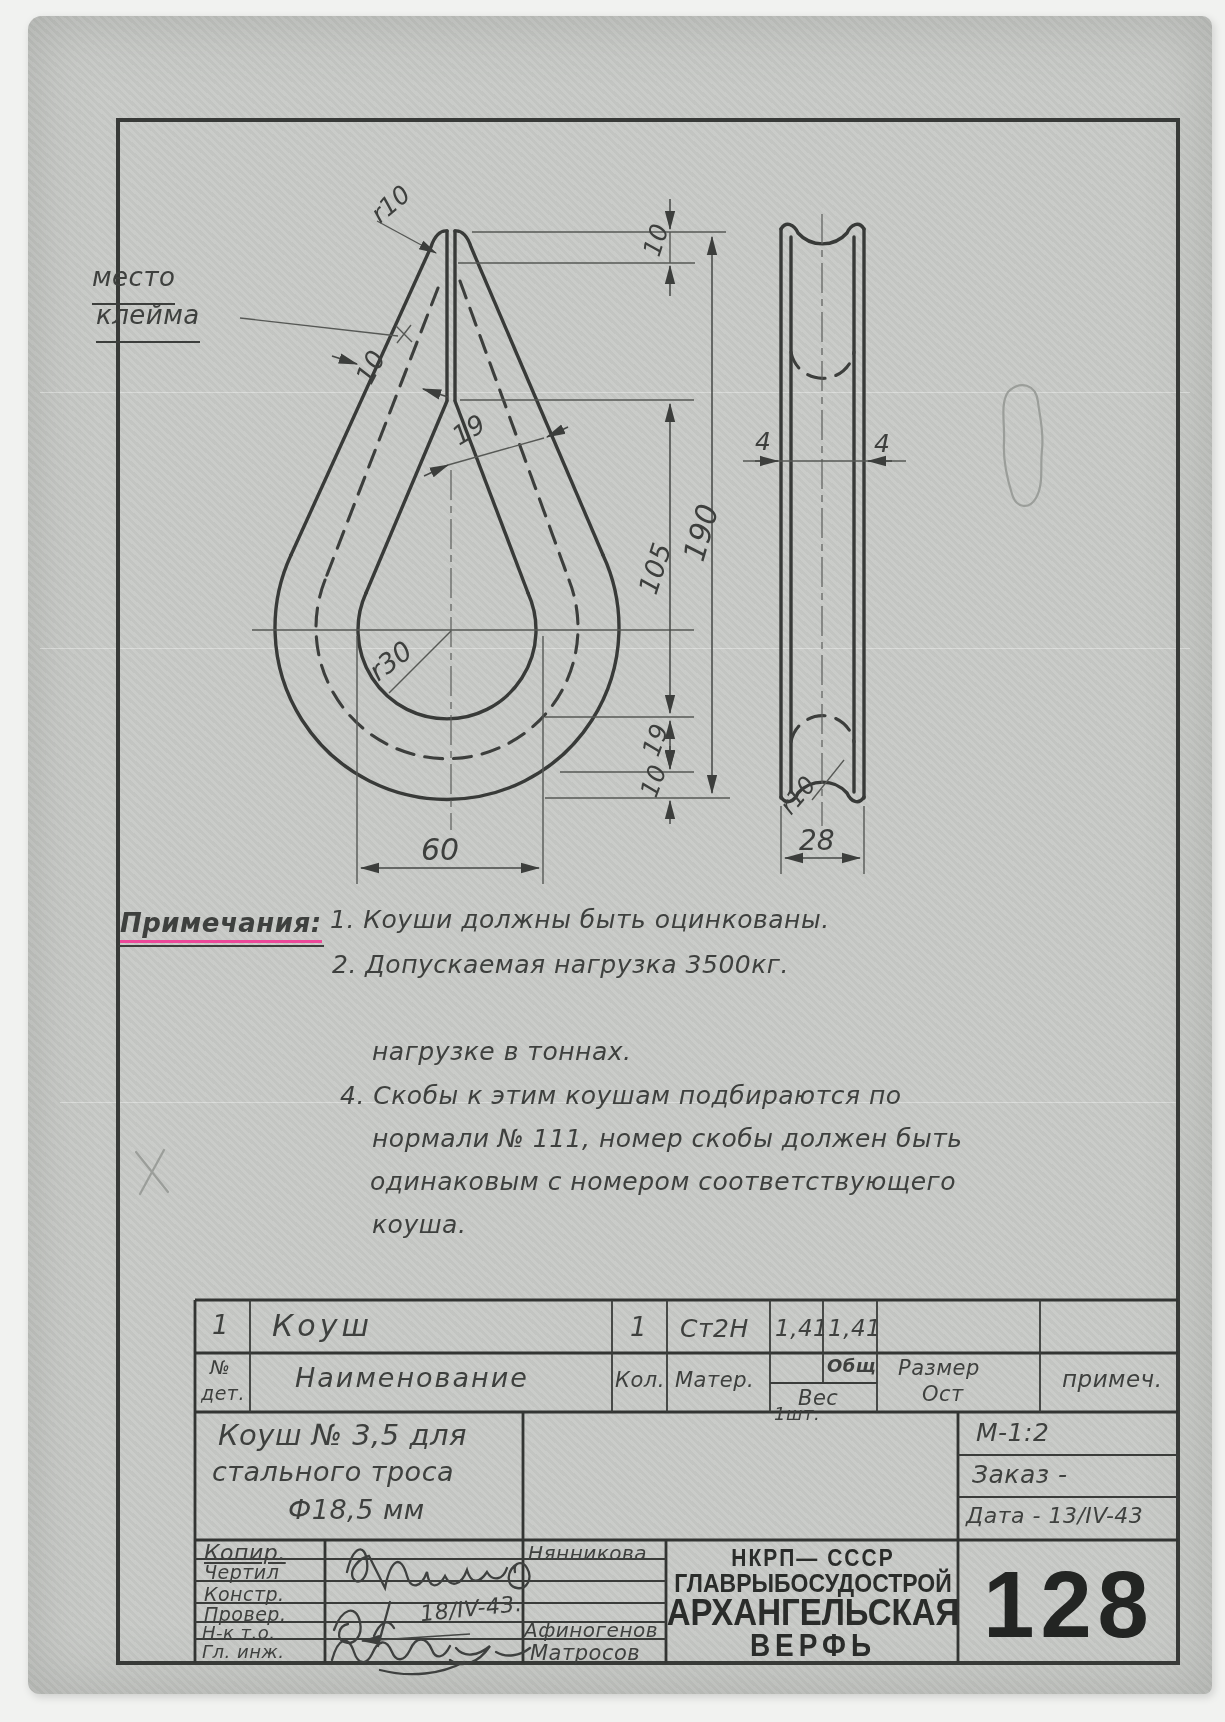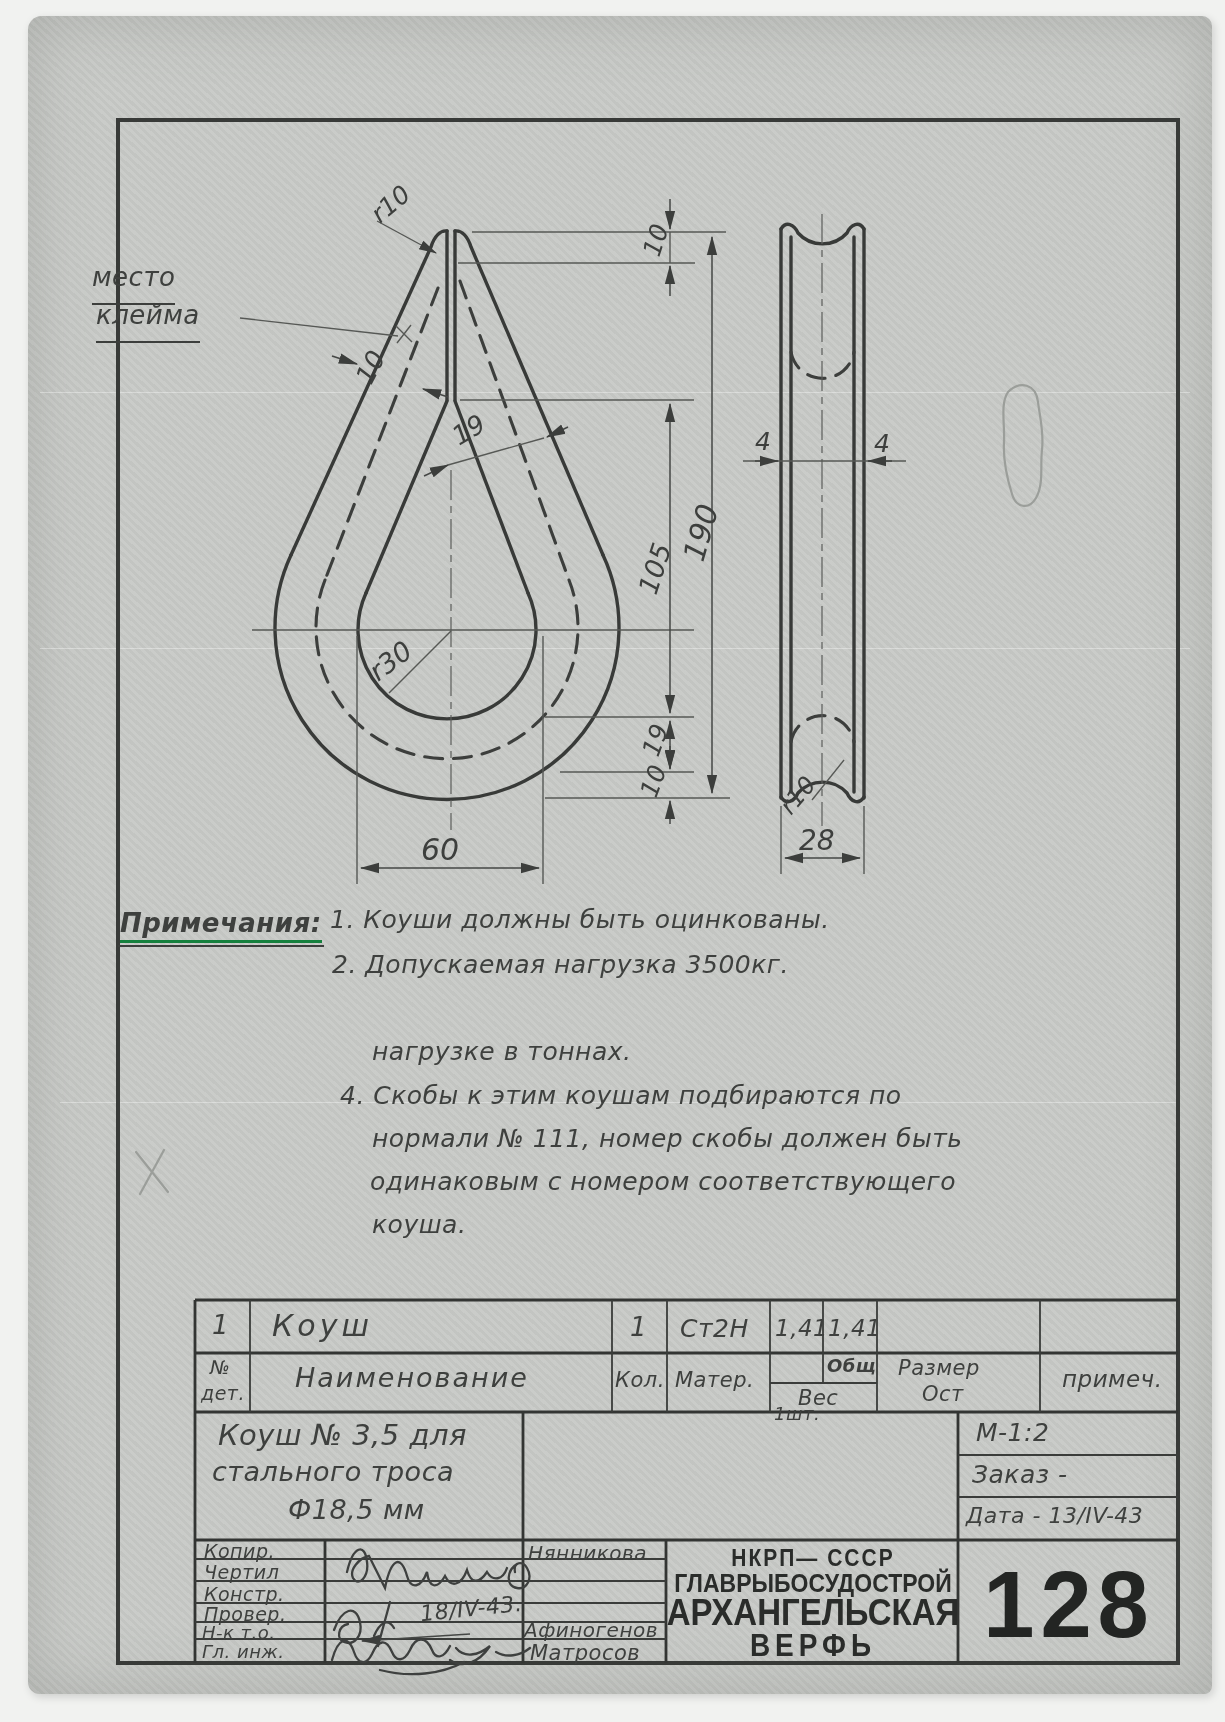--- a/index.html
+++ b/index.html
@@ -6,21 +6,21 @@
   .stage{position:relative;width:1225px;height:1722px;background:#f1f2f0;overflow:hidden;
          font-family:"DejaVu Sans",sans-serif;}
   .paper{position:absolute;left:28px;top:16px;width:1184px;height:1678px;
          background:#c7c9c6;border-radius:14px 10px 8px 12px;
          box-shadow:inset 0 0 60px rgba(120,122,118,.35), 2px 3px 8px rgba(0,0,0,.15);}
   .paper::after{content:"";position:absolute;inset:0;border-radius:inherit;
          background:repeating-linear-gradient(43deg,rgba(255,255,255,.05) 0 3px,rgba(90,92,88,.04) 3px 6px);}
   svg.art{position:absolute;left:0;top:0;z-index:3;}
   .txt{position:absolute;z-index:4;color:#3e403e;}
   .hand{font-style:italic;letter-spacing:.5px;}
-  .dbl-u{border-bottom:3px solid #15803d;position:relative;padding-bottom:2px;}
+  .dbl-u{border-bottom:3px solid #ec4899;position:relative;padding-bottom:2px;}
   .dbl-u::after{content:"";position:absolute;left:-2px;right:-2px;bottom:-7px;border-bottom:2px solid #3c3e3c;}
   .u1{border-bottom:2px solid #3c3e3c;padding-bottom:11px;}
   .stamp-line{position:absolute;left:666px;width:294px;text-align:center;z-index:4;
               font-family:"Liberation Sans",sans-serif;font-weight:bold;color:#2a2c2a;transform:scaleY(1.12);}
   .crease{position:absolute;z-index:2;background:rgba(255,255,255,.35);height:1px;}
   
   text.dim{font-family:"DejaVu Sans",sans-serif;font-style:italic;fill:#3d3f3d;}
   .c1{stroke:#383a38;stroke-width:3.4;fill:none;stroke-linecap:round;}
   .c2{stroke:#3c3e3c;stroke-width:3.1;fill:none;stroke-dasharray:18 11;stroke-linecap:round;}
   .thin{stroke:#565855;stroke-width:1.4;fill:none;}
@@ -206,21 +206,21 @@
   <div class="txt hand" style="left:922px;top:1382px;font-size:21px;">Ост</div>
   <div class="txt hand" style="left:1062px;top:1366px;font-size:23px;">примеч.</div>
 
   <div class="txt hand" style="left:218px;top:1418px;font-size:29px;">Коуш № 3,5 для</div>
   <div class="txt hand" style="left:212px;top:1456px;font-size:27px;">стального троса</div>
   <div class="txt hand" style="left:288px;top:1494px;font-size:27px;">Ф18,5 мм</div>
   <div class="txt hand" style="left:976px;top:1418px;font-size:25px;">М-1:2</div>
   <div class="txt hand" style="left:972px;top:1460px;font-size:25px;">Заказ -</div>
   <div class="txt hand" style="left:966px;top:1503px;font-size:22px;">Дата - 13/IV-43</div>
 
-  <div class="txt hand" style="left:204px;top:1540px;font-size:19px;text-decoration:underline;">Копир.</div>
+  <div class="txt hand" style="left:204px;top:1540px;font-size:22px;text-decoration:underline;">Копир.</div>
   <div class="txt hand" style="left:204px;top:1561px;font-size:19px;">Чертил</div>
   <div class="txt hand" style="left:204px;top:1583px;font-size:19px;">Констр.</div>
   <div class="txt hand" style="left:204px;top:1603px;font-size:19px;">Провер.</div>
   <div class="txt hand" style="left:202px;top:1622px;font-size:18px;">Н-к т.о.</div>
   <div class="txt hand" style="left:202px;top:1641px;font-size:18px;">Гл. инж.</div>
 
   <div class="txt hand" style="left:528px;top:1541px;font-size:20px;">Нянникова</div>
   <div class="txt hand" style="left:524px;top:1618px;font-size:20px;">Афиногенов</div>
   <div class="txt hand" style="left:530px;top:1641px;font-size:21px;">Матросов</div>
   <div class="txt hand" style="left:420px;top:1596px;font-size:22px;transform:rotate(-6deg);">18/IV-43.</div>

